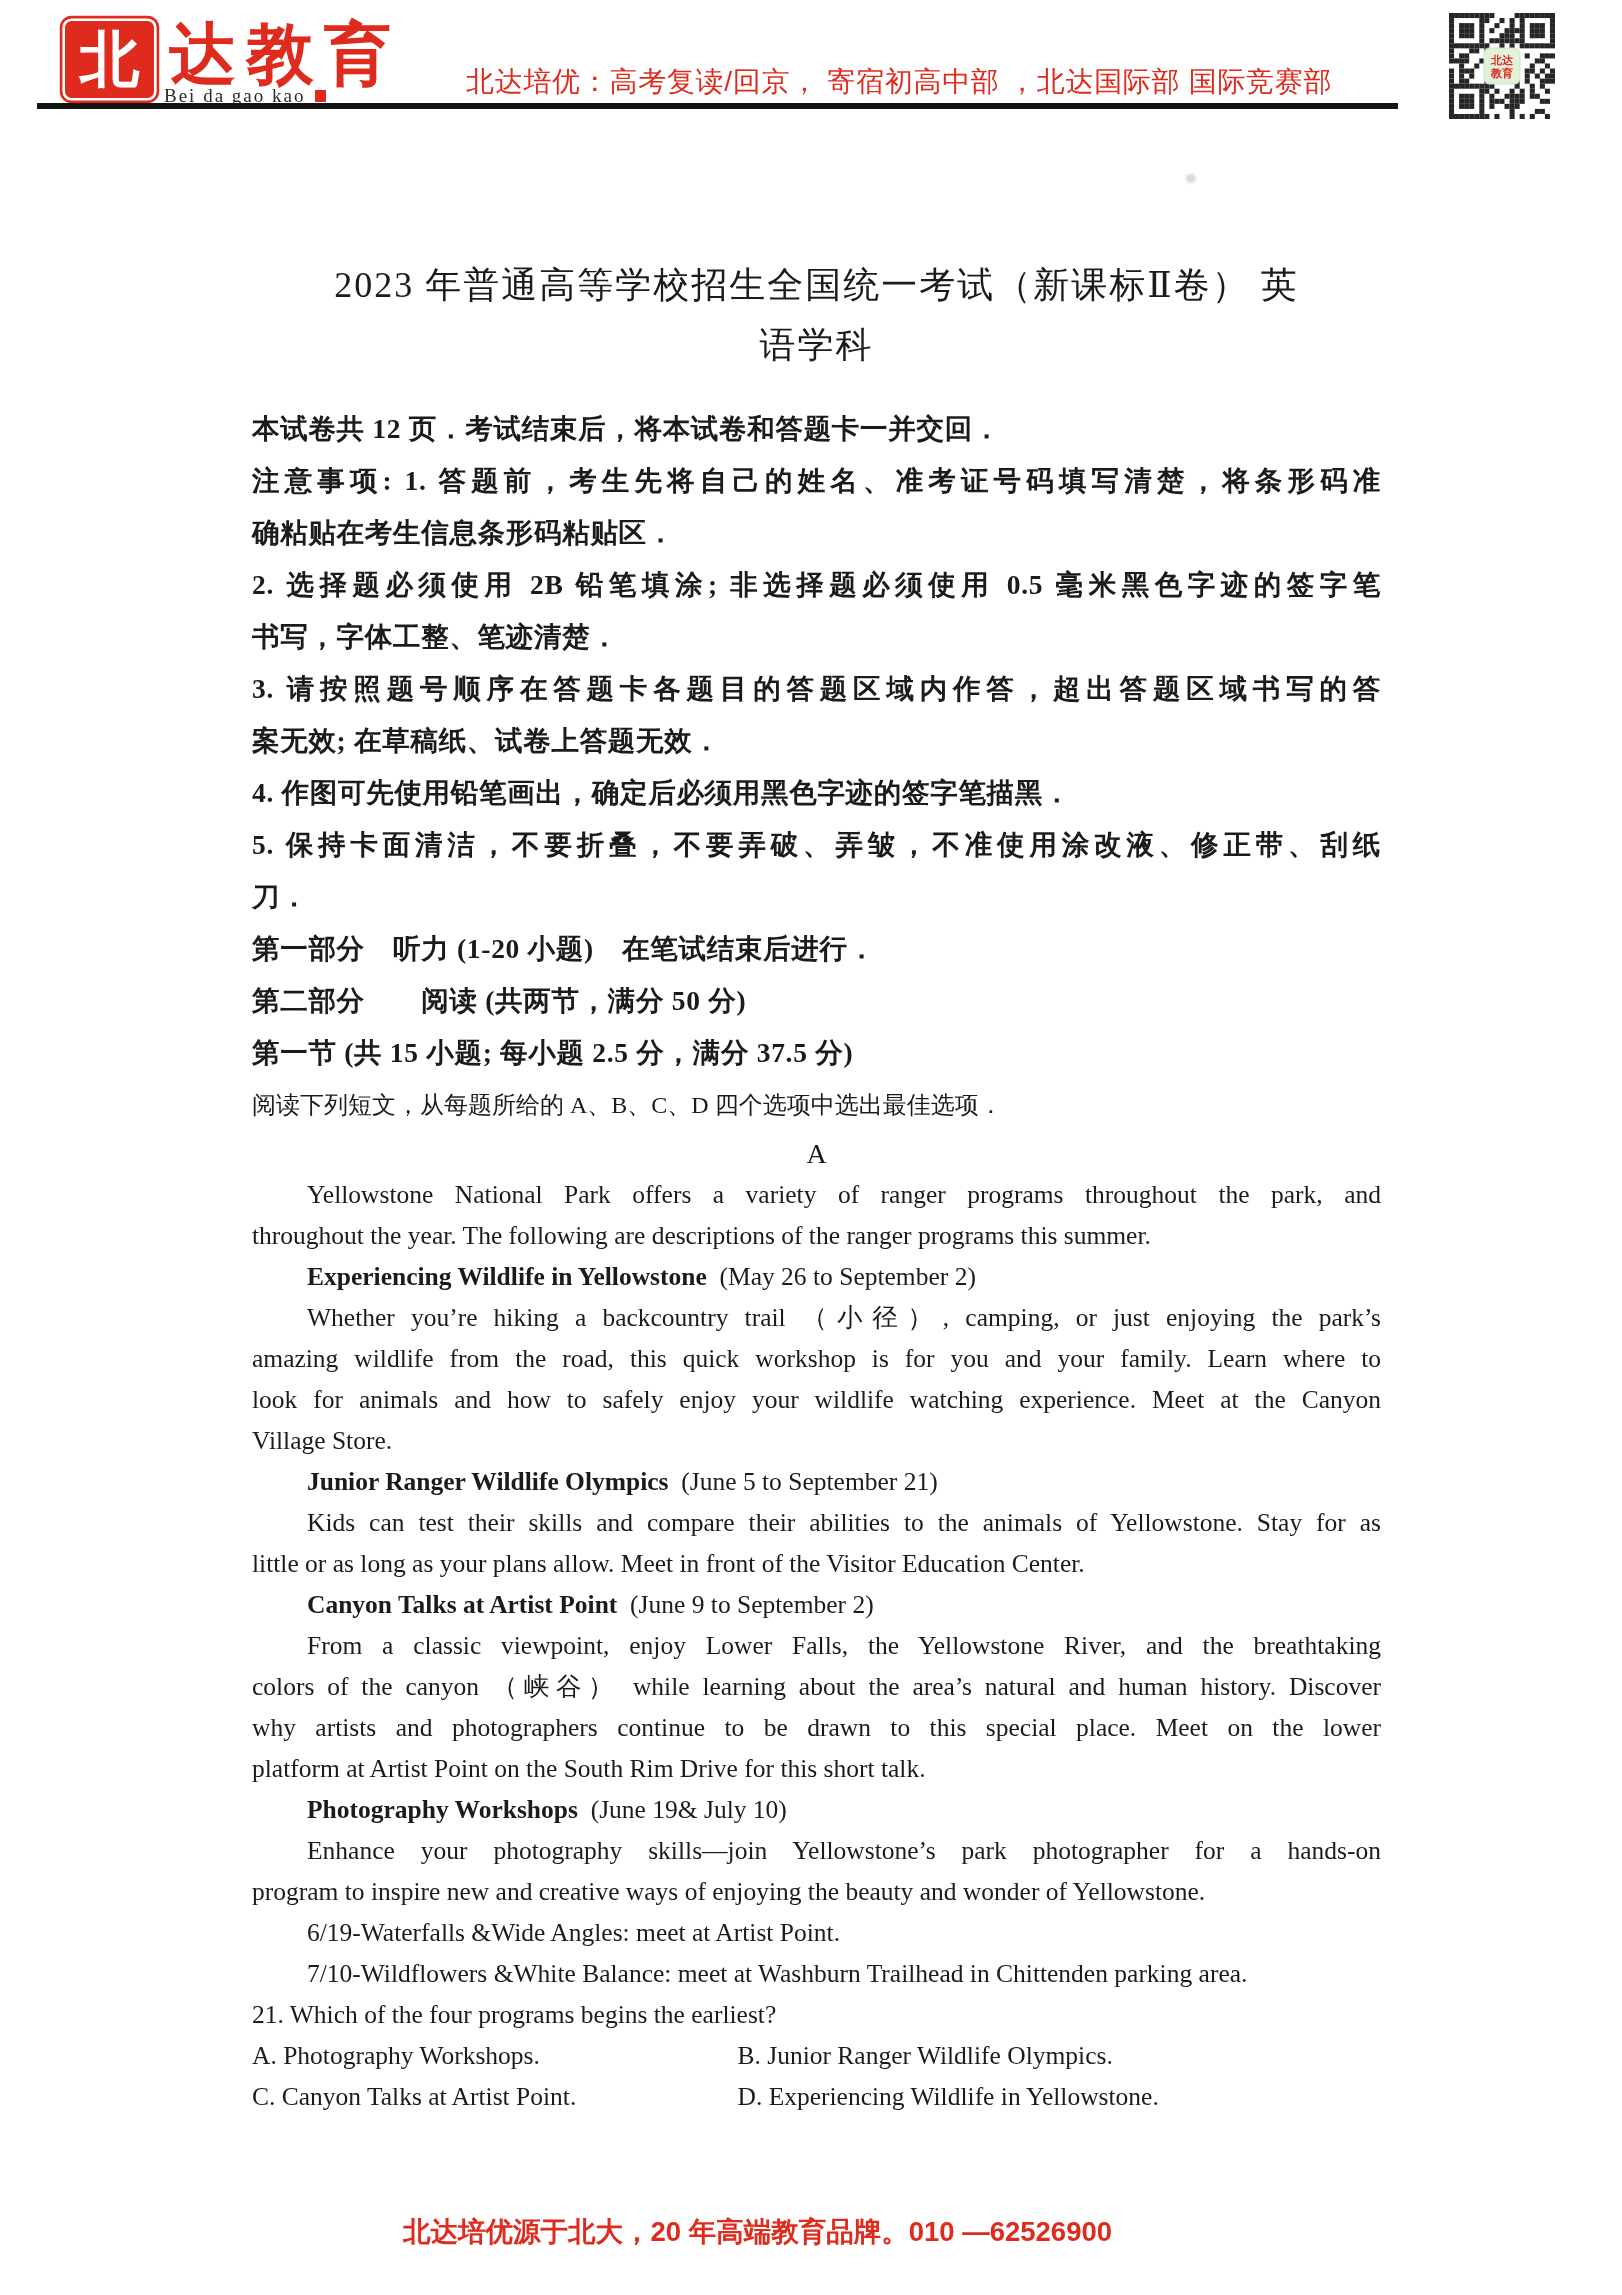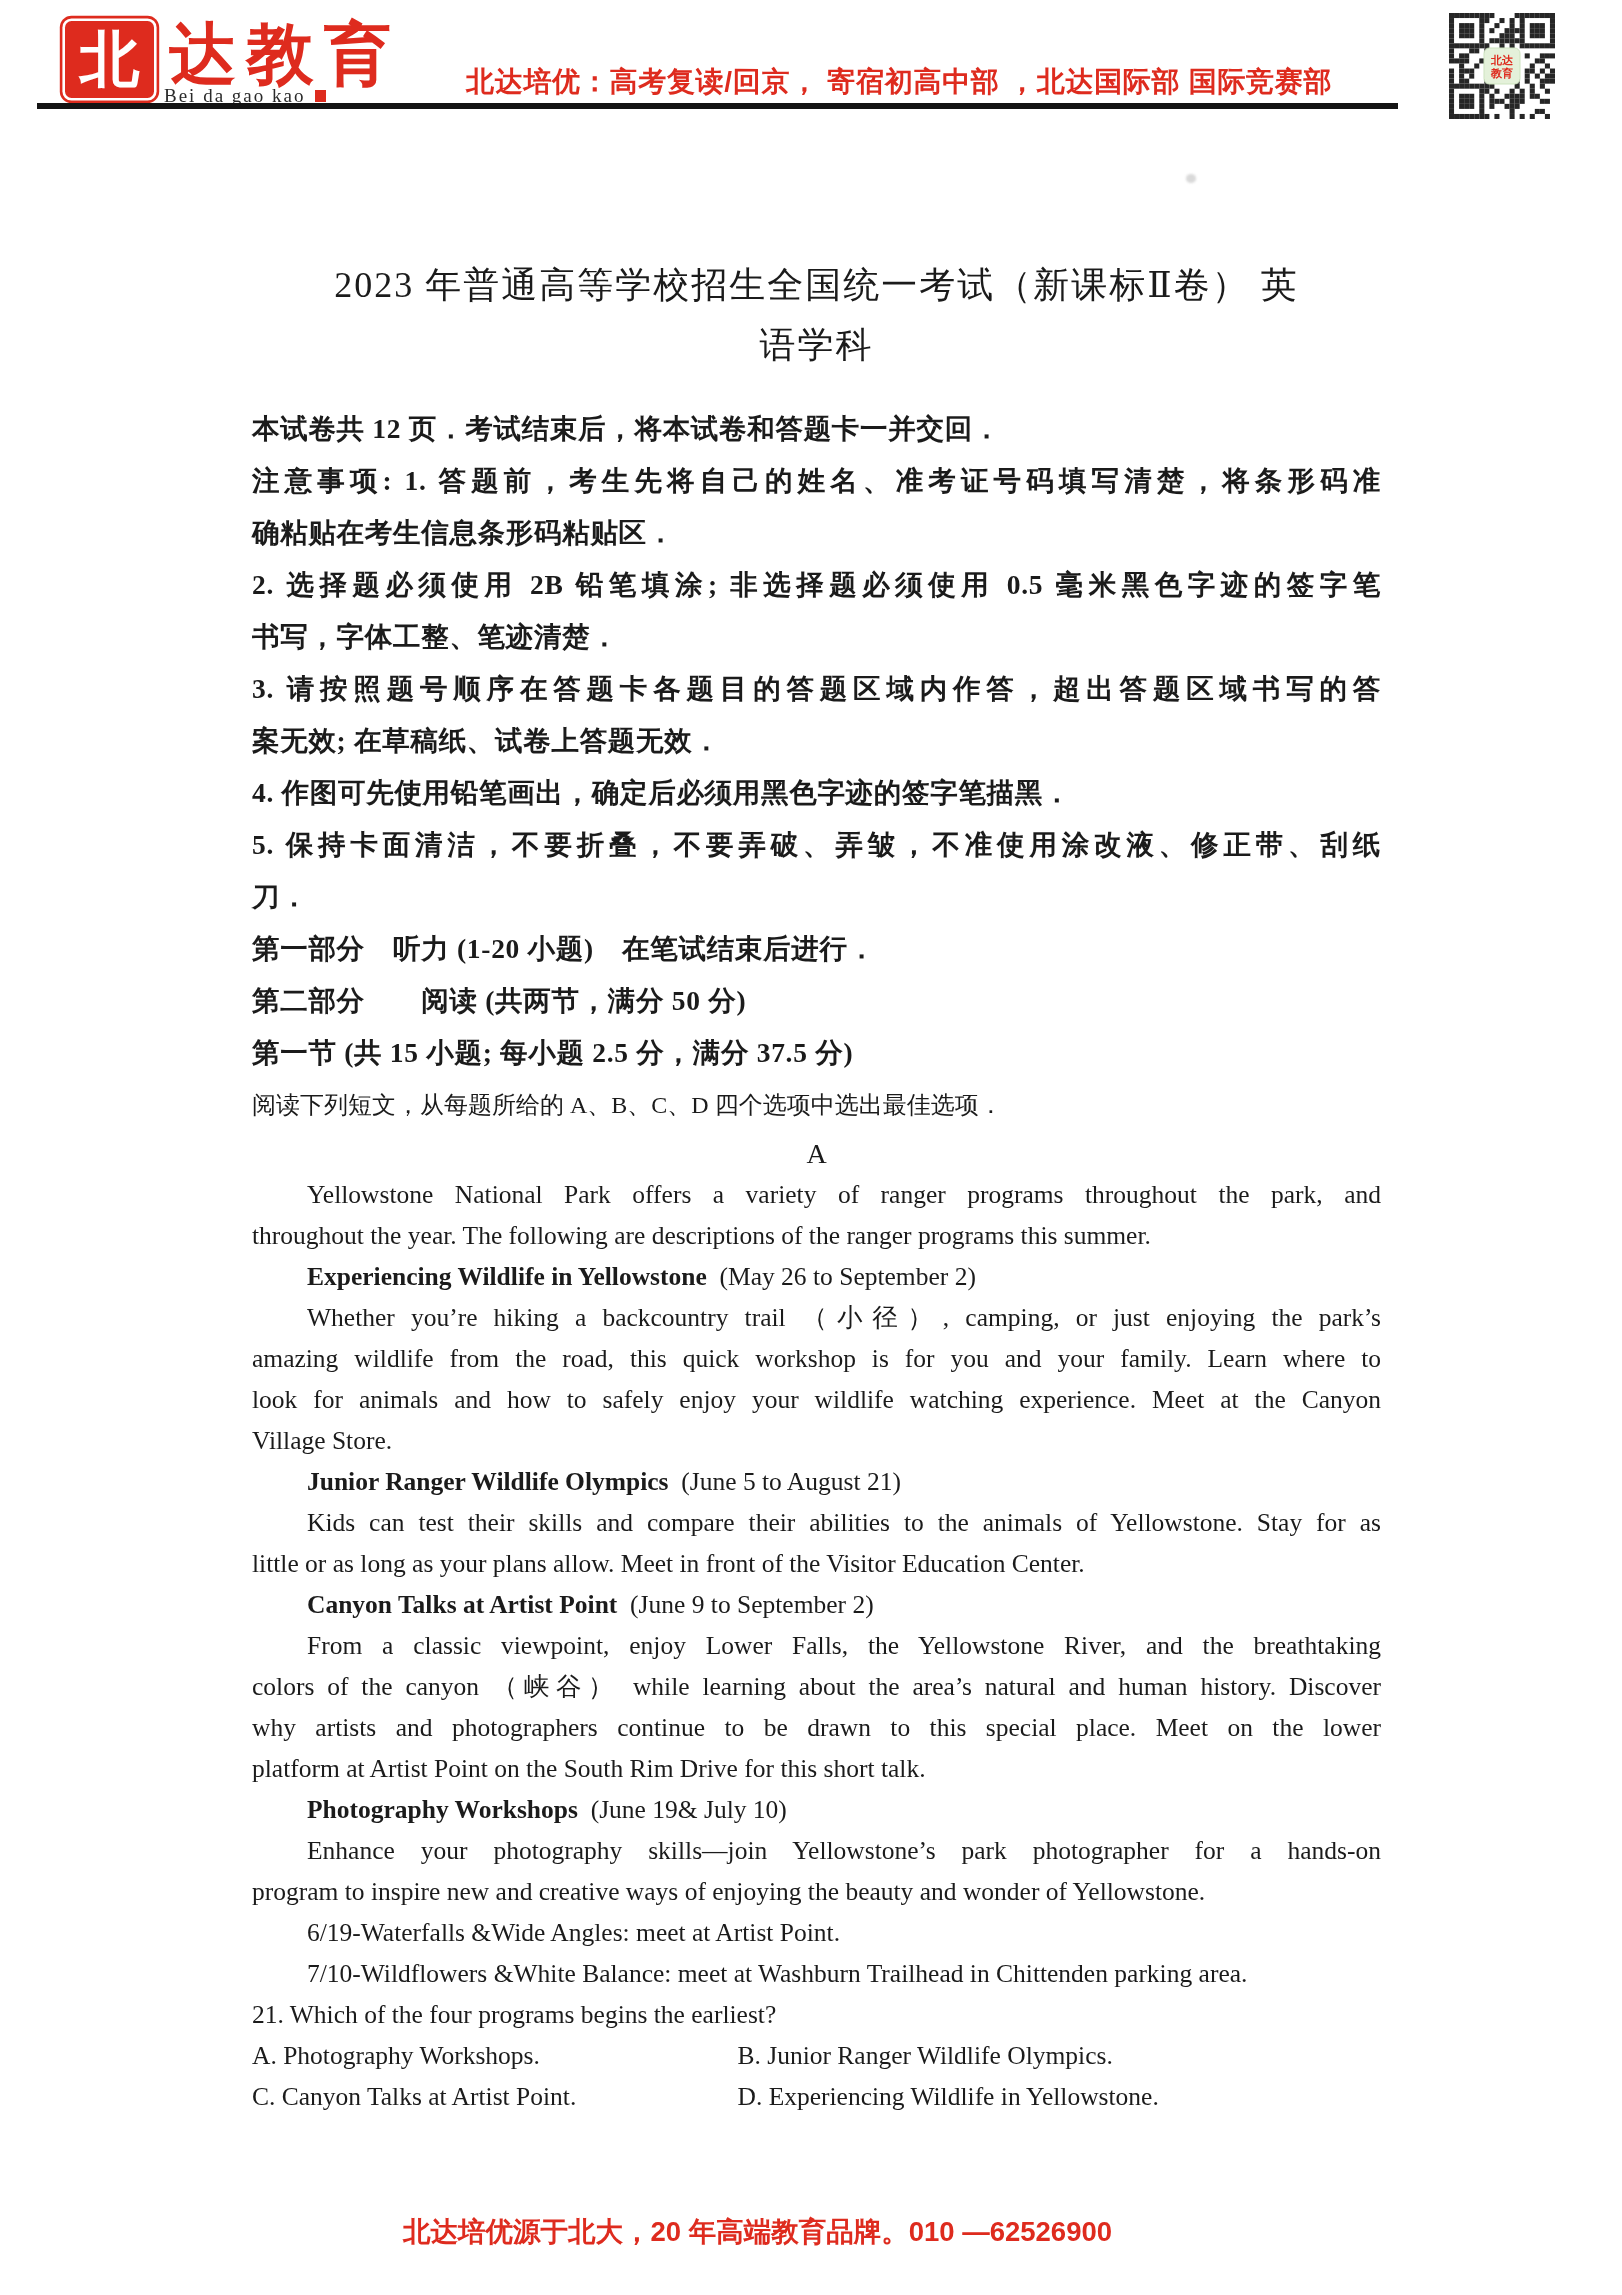--- a/index.html
+++ b/index.html
@@ -25,21 +25,21 @@
     font-size:67px; font-weight:700; letter-spacing:10.5px; white-space:nowrap;
   }
   .brand-sub{
     position:absolute; left:164px; top:85px; font-size:19px; color:#2a2a2a;
     letter-spacing:2px; display:flex; align-items:center; gap:9.2px;
   }
   .sq{ width:11.8px; height:11.8px; background:var(--brand); display:inline-block; }
   .tagline{
     position:absolute; left:466px; top:63px; color:var(--brand);
     font-family:"Liberation Sans","DejaVu Sans",sans-serif;
-    font-size:28px; font-weight:700; white-space:nowrap; letter-spacing:0.7px;
+    font-size:28px; font-weight:400; white-space:nowrap; letter-spacing:0.7px;
   }
   .qr{ position:absolute; left:1409px; top:13px; width:106px; height:106px;margin-left:40px; }
   .qr svg{ position:absolute; inset:0; fill:#262626; }
   .qr-center{
     position:absolute; left:50%; top:50%; transform:translate(-50%,-50%);
     width:37px; height:37px; background:#e4f1da; border:1.3px solid #cde3bf;
     border-radius:5.9px; display:flex; flex-direction:column; align-items:center;
     justify-content:center; color:var(--brand); font-size:11px; font-weight:700;
     line-height:13px; font-family:"Liberation Sans","DejaVu Sans",sans-serif;
   }
@@ -347,21 +347,21 @@
 
     <div class="passage">
 
     <div class="pline indent j"><span class="pl-main"><span class="pl-text">Yellowstone National Park offers a variety of ranger programs throughout the park, and</span></span></div>
         <div class="pline"><span class="pl-main"><span class="pl-text">throughout the year. The following are descriptions of the ranger programs this summer.</span></span></div>
         <div class="pline indent"><span class="pl-main"><b class="pl-bold">Experiencing Wildlife in Yellowstone</b><span class="pl-text"> (May 26 to September 2)</span></span></div>
         <div class="pline indent j"><span class="pl-main"><span class="pl-text">Whether you’re hiking a backcountry trail （小径）, camping, or just enjoying the park’s</span></span></div>
         <div class="pline j"><span class="pl-main"><span class="pl-text">amazing wildlife from the road, this quick workshop is for you and your family. Learn where to</span></span></div>
         <div class="pline j"><span class="pl-main"><span class="pl-text">look for animals and how to safely enjoy your wildlife watching experience. Meet at the Canyon</span></span></div>
         <div class="pline"><span class="pl-main"><span class="pl-text">Village Store.</span></span></div>
-        <div class="pline indent"><span class="pl-main"><b class="pl-bold">Junior Ranger Wildlife Olympics</b><span class="pl-text"> (June 5 to August 21)</span></span></div>
+        <div class="pline indent"><span class="pl-main"><b class="pl-bold">Junior Ranger Wildlife Olympics</b><span class="pl-text"> (June 5 to September 21)</span></span></div>
         <div class="pline indent j"><span class="pl-main"><span class="pl-text">Kids can test their skills and compare their abilities to the animals of Yellowstone. Stay for as</span></span></div>
         <div class="pline"><span class="pl-main"><span class="pl-text">little or as long as your plans allow. Meet in front of the Visitor Education Center.</span></span></div>
         <div class="pline indent"><span class="pl-main"><b class="pl-bold">Canyon Talks at Artist Point</b><span class="pl-text"> (June 9 to September 2)</span></span></div>
         <div class="pline indent j"><span class="pl-main"><span class="pl-text">From a classic viewpoint, enjoy Lower Falls, the Yellowstone River, and the breathtaking</span></span></div>
         <div class="pline j"><span class="pl-main"><span class="pl-text">colors of the canyon （峡谷） while learning about the area’s natural and human history. Discover</span></span></div>
         <div class="pline j"><span class="pl-main"><span class="pl-text">why artists and photographers continue to be drawn to this special place. Meet on the lower</span></span></div>
         <div class="pline"><span class="pl-main"><span class="pl-text">platform at Artist Point on the South Rim Drive for this short talk.</span></span></div>
         <div class="pline indent"><span class="pl-main"><b class="pl-bold">Photography Workshops</b><span class="pl-text"> (June 19&amp; July 10)</span></span></div>
         <div class="pline indent j"><span class="pl-main"><span class="pl-text">Enhance your photography skills—join Yellowstone’s park photographer for a hands-on</span></span></div>
         <div class="pline"><span class="pl-main"><span class="pl-text">program to inspire new and creative ways of enjoying the beauty and wonder of Yellowstone.</span></span></div>

